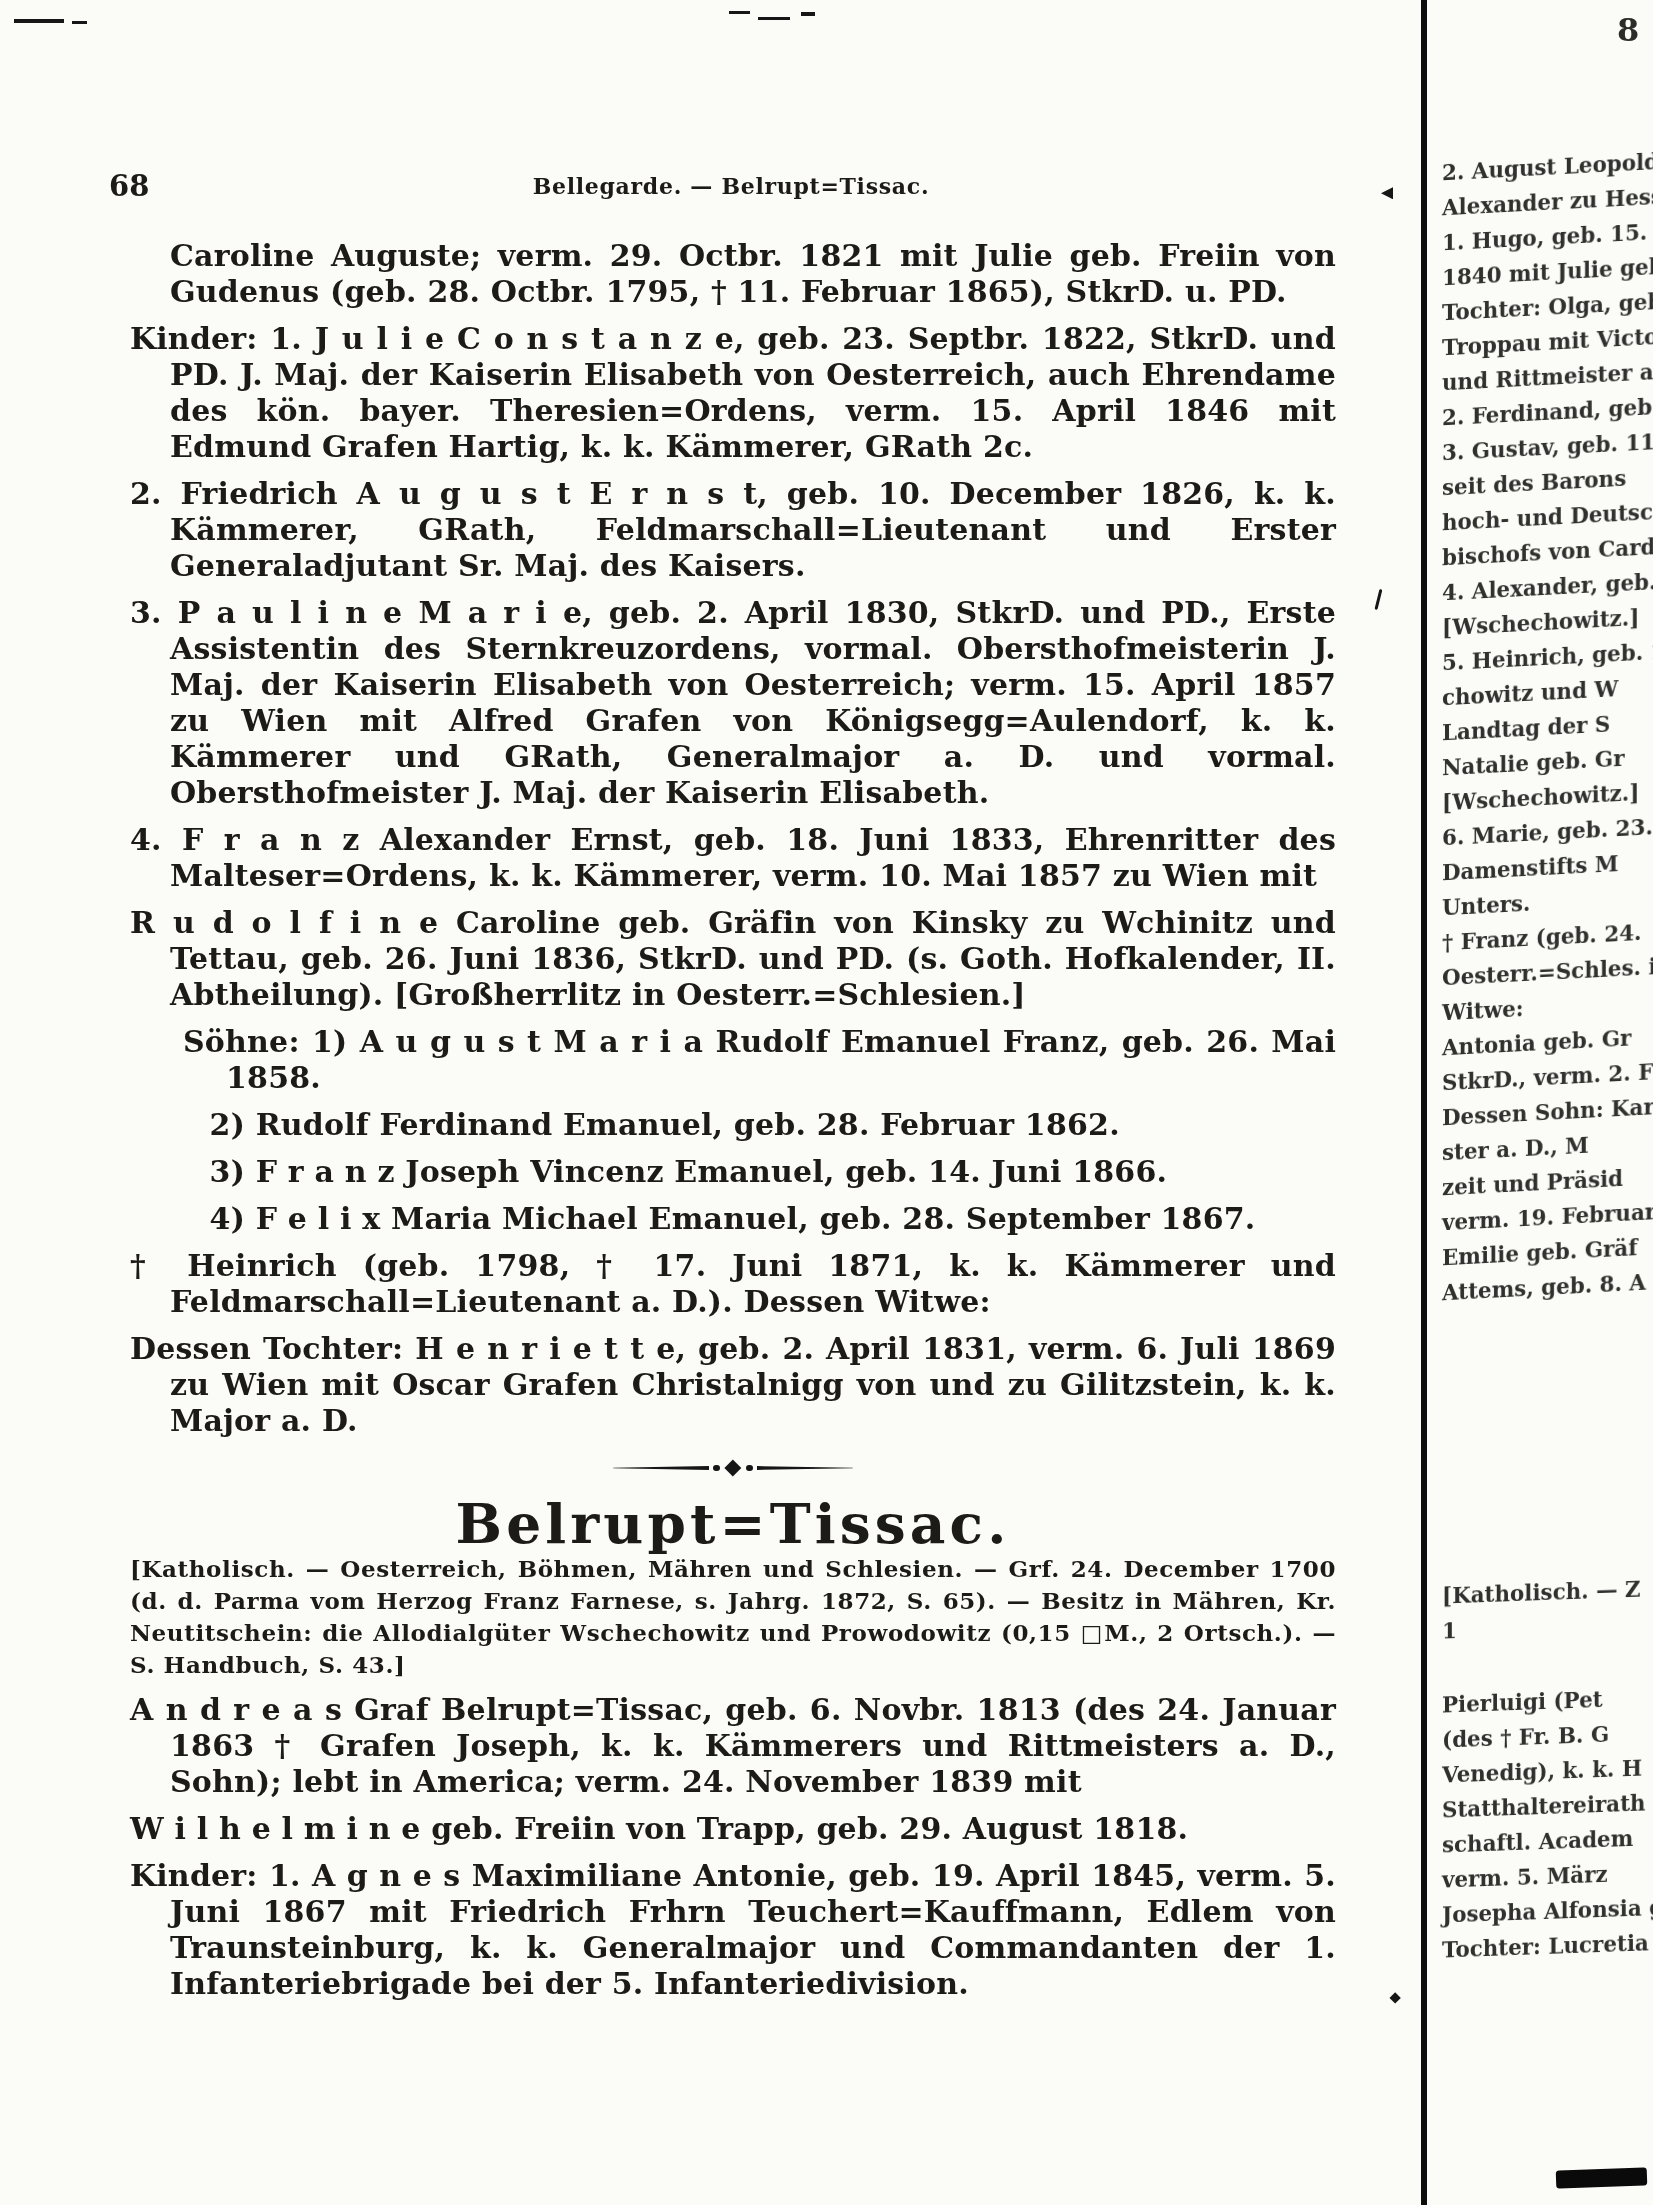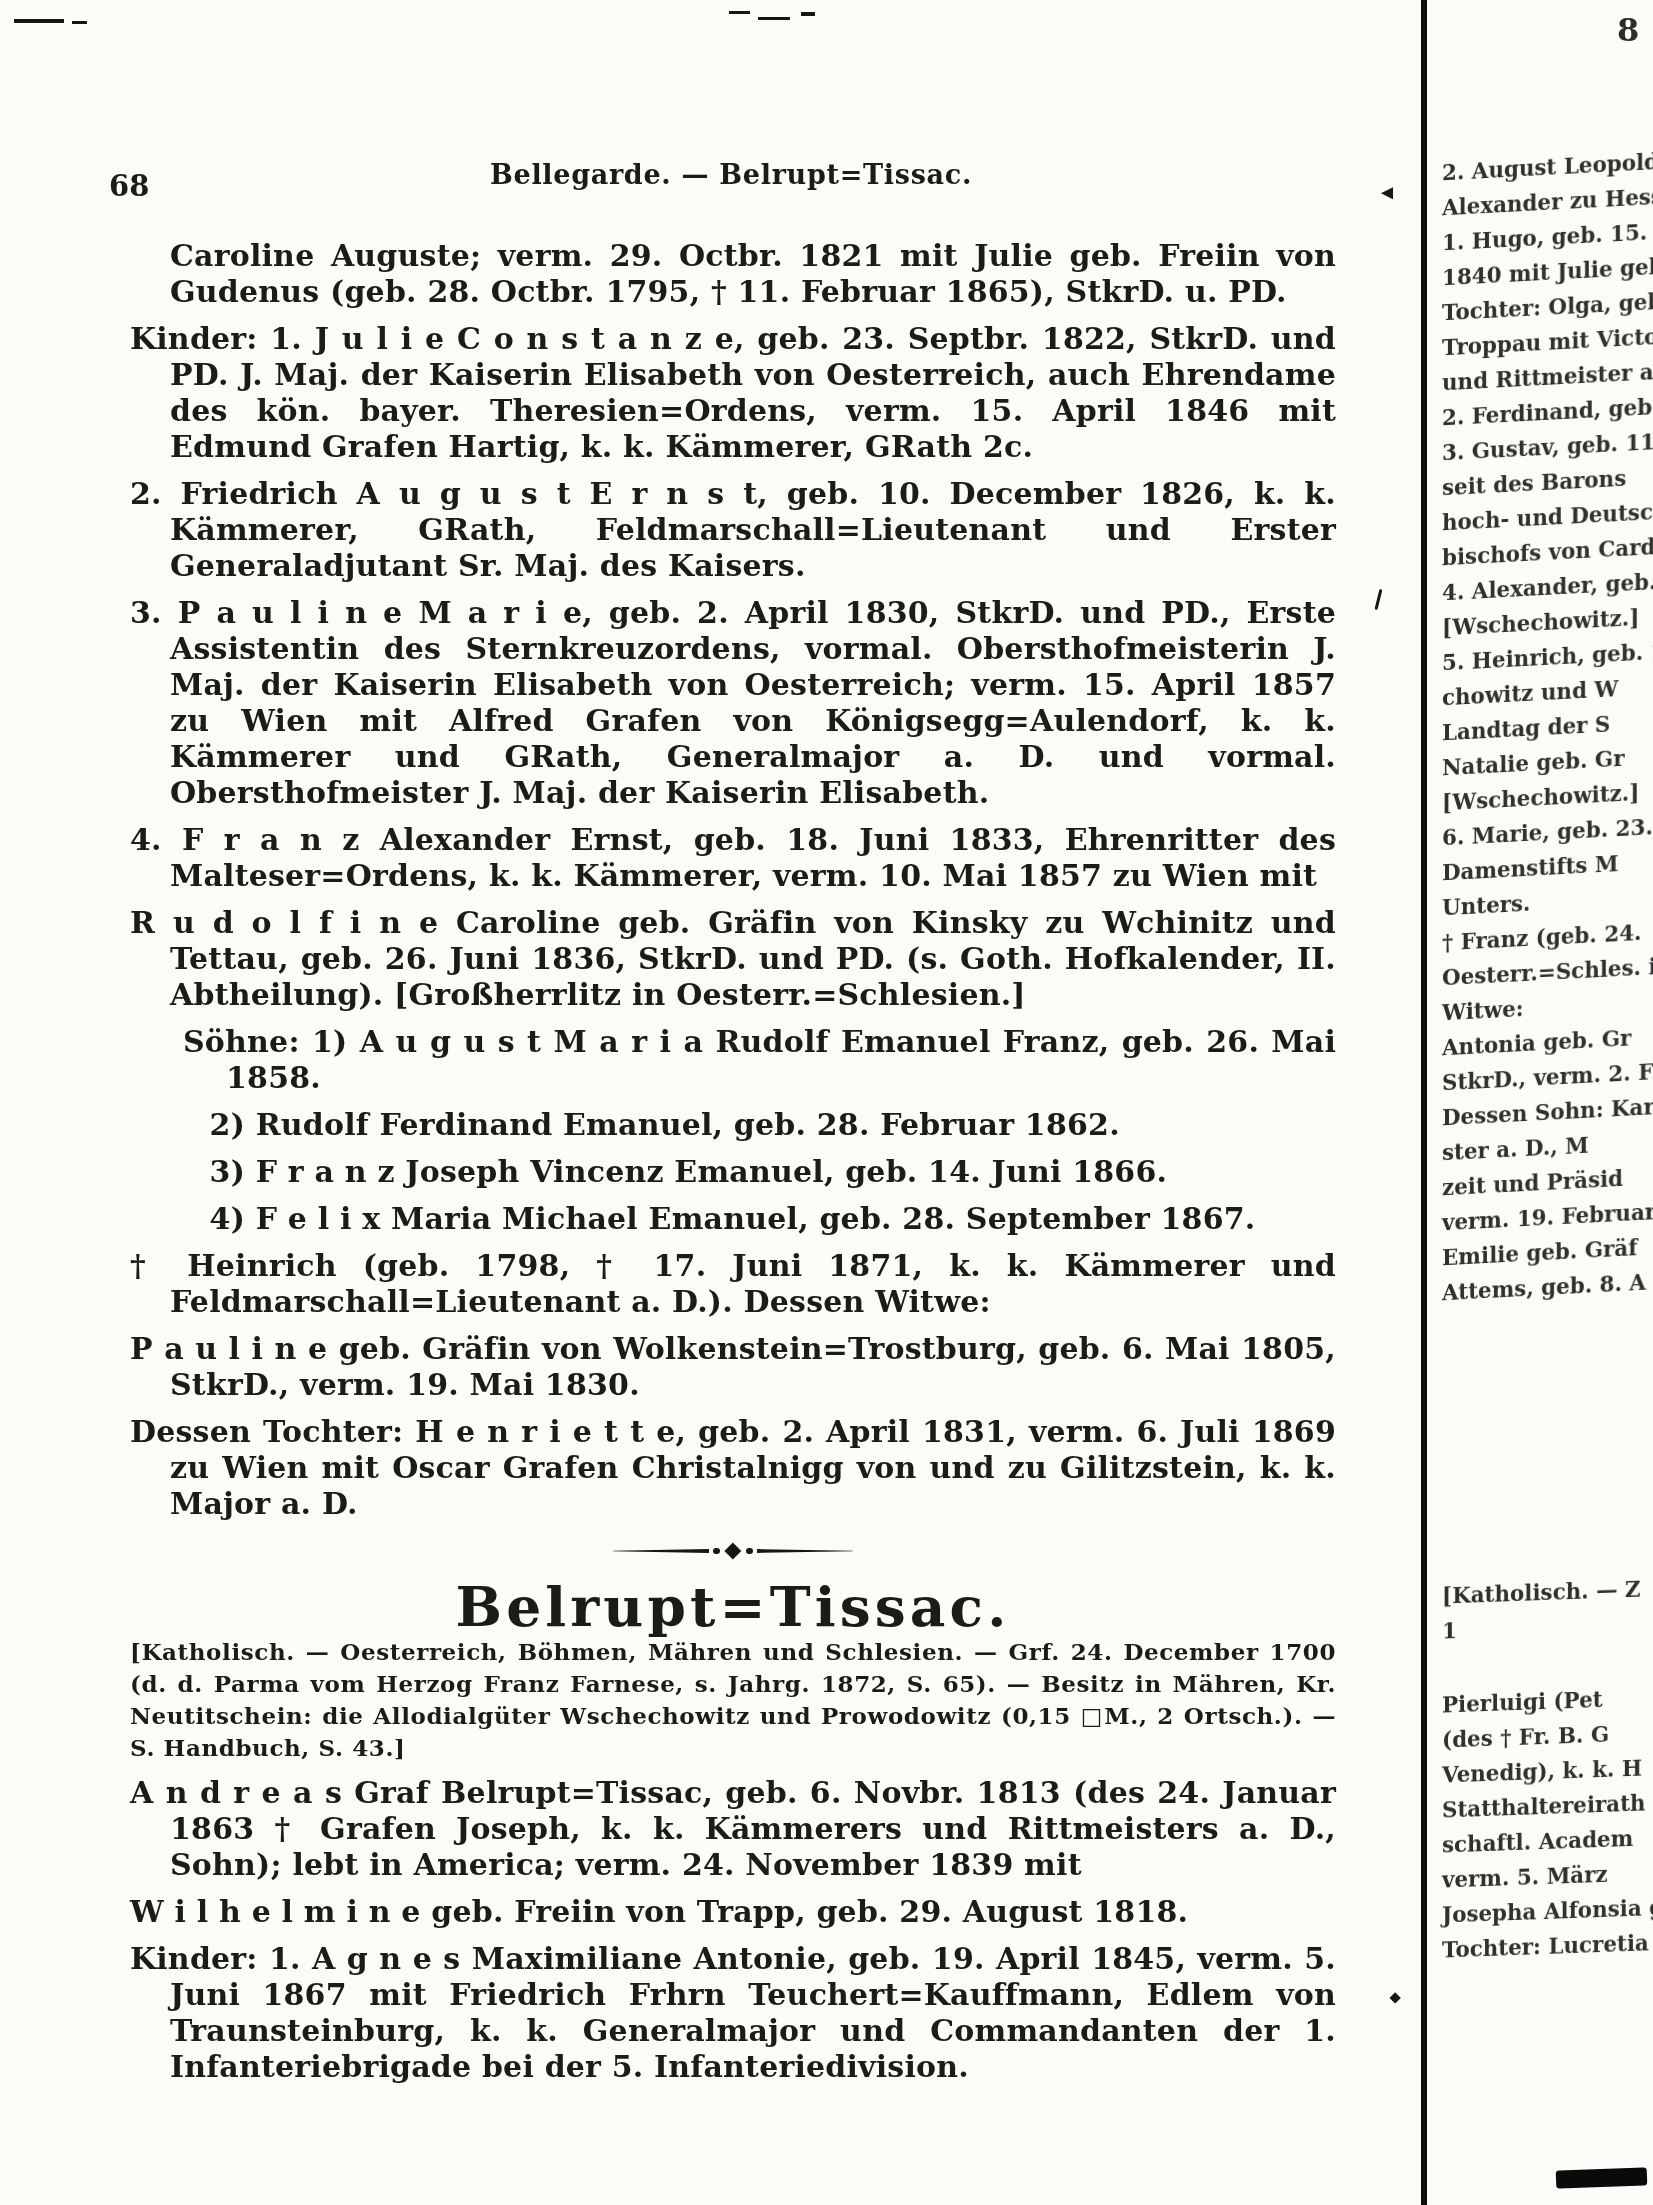--- a/index.html
+++ b/index.html
@@ -2,21 +2,21 @@
 <html style="font-size:11px"><head>
 <meta charset="utf-8">
 <style>
   html,body{margin:0;padding:0;background:#d8d6d2;}
   .page{
     position:relative;width:1654px;height:2205px;background:#fbfbf8;overflow:hidden;
     font-family:"DejaVu Serif","Liberation Serif",serif;font-weight:700;color:#1d1b18;
   }
   
   .pagenum{position:absolute;left:109px;top:169px;font-size:29px;}
-  .running-head{position:absolute;left:207px;top:159px;width:1048px;text-align:center;font-size:27px;letter-spacing:0.7px;}
+  .running-head{position:absolute;left:207px;top:173px;width:1048px;text-align:center;font-size:22px;letter-spacing:0.7px;}
   
   .main-col{position:absolute;left:119px;top:227px;width:1228px;font-size:30px;line-height:36px;letter-spacing:0.2px;}
   .main-col p{margin:11px;}
   .para{padding-left:40px;text-align:justify;}
   .entry{text-indent:-40px;}
   .cont{text-indent:0;}
   .sons-lead{padding-left:96px;text-indent:-43px;}
   .sons-sub{padding-left:103px;text-indent:-23.4px;}
   .center-line{text-align:center;padding-left:0;text-indent:0;}
   
@@ -72,21 +72,20 @@
     <p class="para entry">Kinder: 1. J u l i e  C o n s t a n z e, geb. 23. Septbr. 1822, StkrD. und PD. J. Maj. der Kaiserin Elisabeth von Oesterreich, auch Ehrendame des kön. bayer. Theresien=Ordens, verm. 15. April 1846 mit Edmund Grafen Hartig, k. k. Kämmerer, GRath 2c.</p>
     <p class="para entry">2. Friedrich A u g u s t  E r n s t, geb. 10. December 1826, k. k. Kämmerer, GRath, Feldmarschall=Lieutenant und Erster Generaladjutant Sr. Maj. des Kaisers.</p>
     <p class="para entry">3. P a u l i n e  M a r i e, geb. 2. April 1830, StkrD. und PD., Erste Assistentin des Sternkreuzordens, vormal. Obersthofmeisterin J. Maj. der Kaiserin Elisabeth von Oesterreich; verm. 15. April 1857 zu Wien mit Alfred Grafen von Königsegg=Aulendorf, k. k. Kämmerer und GRath, Generalmajor a. D. und vormal. Obersthofmeister J. Maj. der Kaiserin Elisabeth.</p>
     <p class="para entry">4. F r a n z  Alexander Ernst, geb. 18. Juni 1833, Ehrenritter des Malteser=Ordens, k. k. Kämmerer, verm. 10. Mai 1857 zu Wien mit</p>
     <p class="para entry">R u d o l f i n e  Caroline geb. Gräfin von Kinsky zu Wchinitz und Tettau, geb. 26. Juni 1836, StkrD. und PD. (s. Goth. Hofkalender, II. Abtheilung). [Großherrlitz in Oesterr.=Schlesien.]</p>
     <p class="para sons-lead">Söhne: 1) A u g u s t  M a r i a  Rudolf Emanuel Franz, geb. 26. Mai 1858.</p>
     <p class="para sons-sub">2) Rudolf Ferdinand Emanuel, geb. 28. Februar 1862.</p>
     <p class="para sons-sub">3) F r a n z  Joseph Vincenz Emanuel, geb. 14. Juni 1866.</p>
     <p class="para sons-sub">4) F e l i x  Maria Michael Emanuel, geb. 28. September 1867.</p>
     <p class="para entry">† Heinrich (geb. 1798, † 17. Juni 1871, k. k. Kämmerer und Feldmarschall=Lieutenant a. D.). Dessen Witwe:</p>
-    <p class="para entry">P a u l i n e  geb. Gräfin von Wolkenstein=Trostburg, geb. 6. Mai 1805, StkrD., verm. 19. Mai 1830.</p>
     <p class="para entry">Dessen Tochter: H e n r i e t t e, geb. 2. April 1831, verm. 6. Juli 1869 zu Wien mit Oscar Grafen Christalnigg von und zu Gilitzstein, k. k. Major a. D.</p>
 
     <div class="ornament">
       <span class="orn-bar left"></span>
       <span class="orn-dot"></span>
       <span class="orn-diamond"></span>
       <span class="orn-dot"></span>
       <span class="orn-bar right"></span>
     </div>
 

